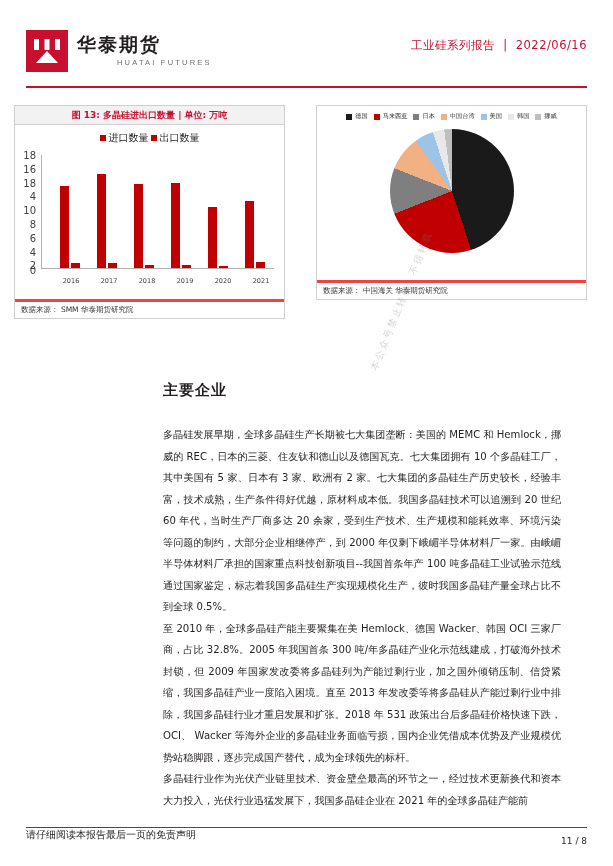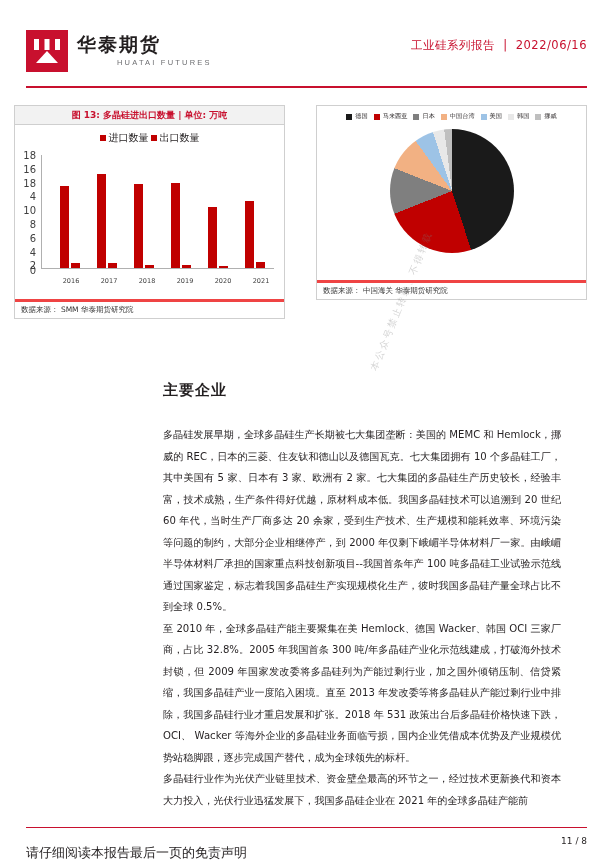--- a/index.html
+++ b/index.html
@@ -148,22 +148,22 @@
     font-family: "DejaVu Sans", sans-serif;
     pointer-events: none;
   }
 
   
   .footer-rule {
     position: absolute; left: 26px; right: 26px; bottom: 38px;
     height: 1px; background: #c8102e;
   }
   .footer-left {
-    position: absolute; left: 26px; bottom: 4px;
-    font-size: 13px; color: #231f20;
+    position: absolute; left: 26px; bottom: 24px;
+    font-size: 10px; color: #231f20;
     font-family: "DejaVu Sans", sans-serif;
   }
   .footer-right {
     position: absolute; right: 26px; bottom: 20px;
     font-size: 9px; color: #231f20;
     font-family: "DejaVu Sans", sans-serif;
   }
 </style>
 </head>
 <body>

